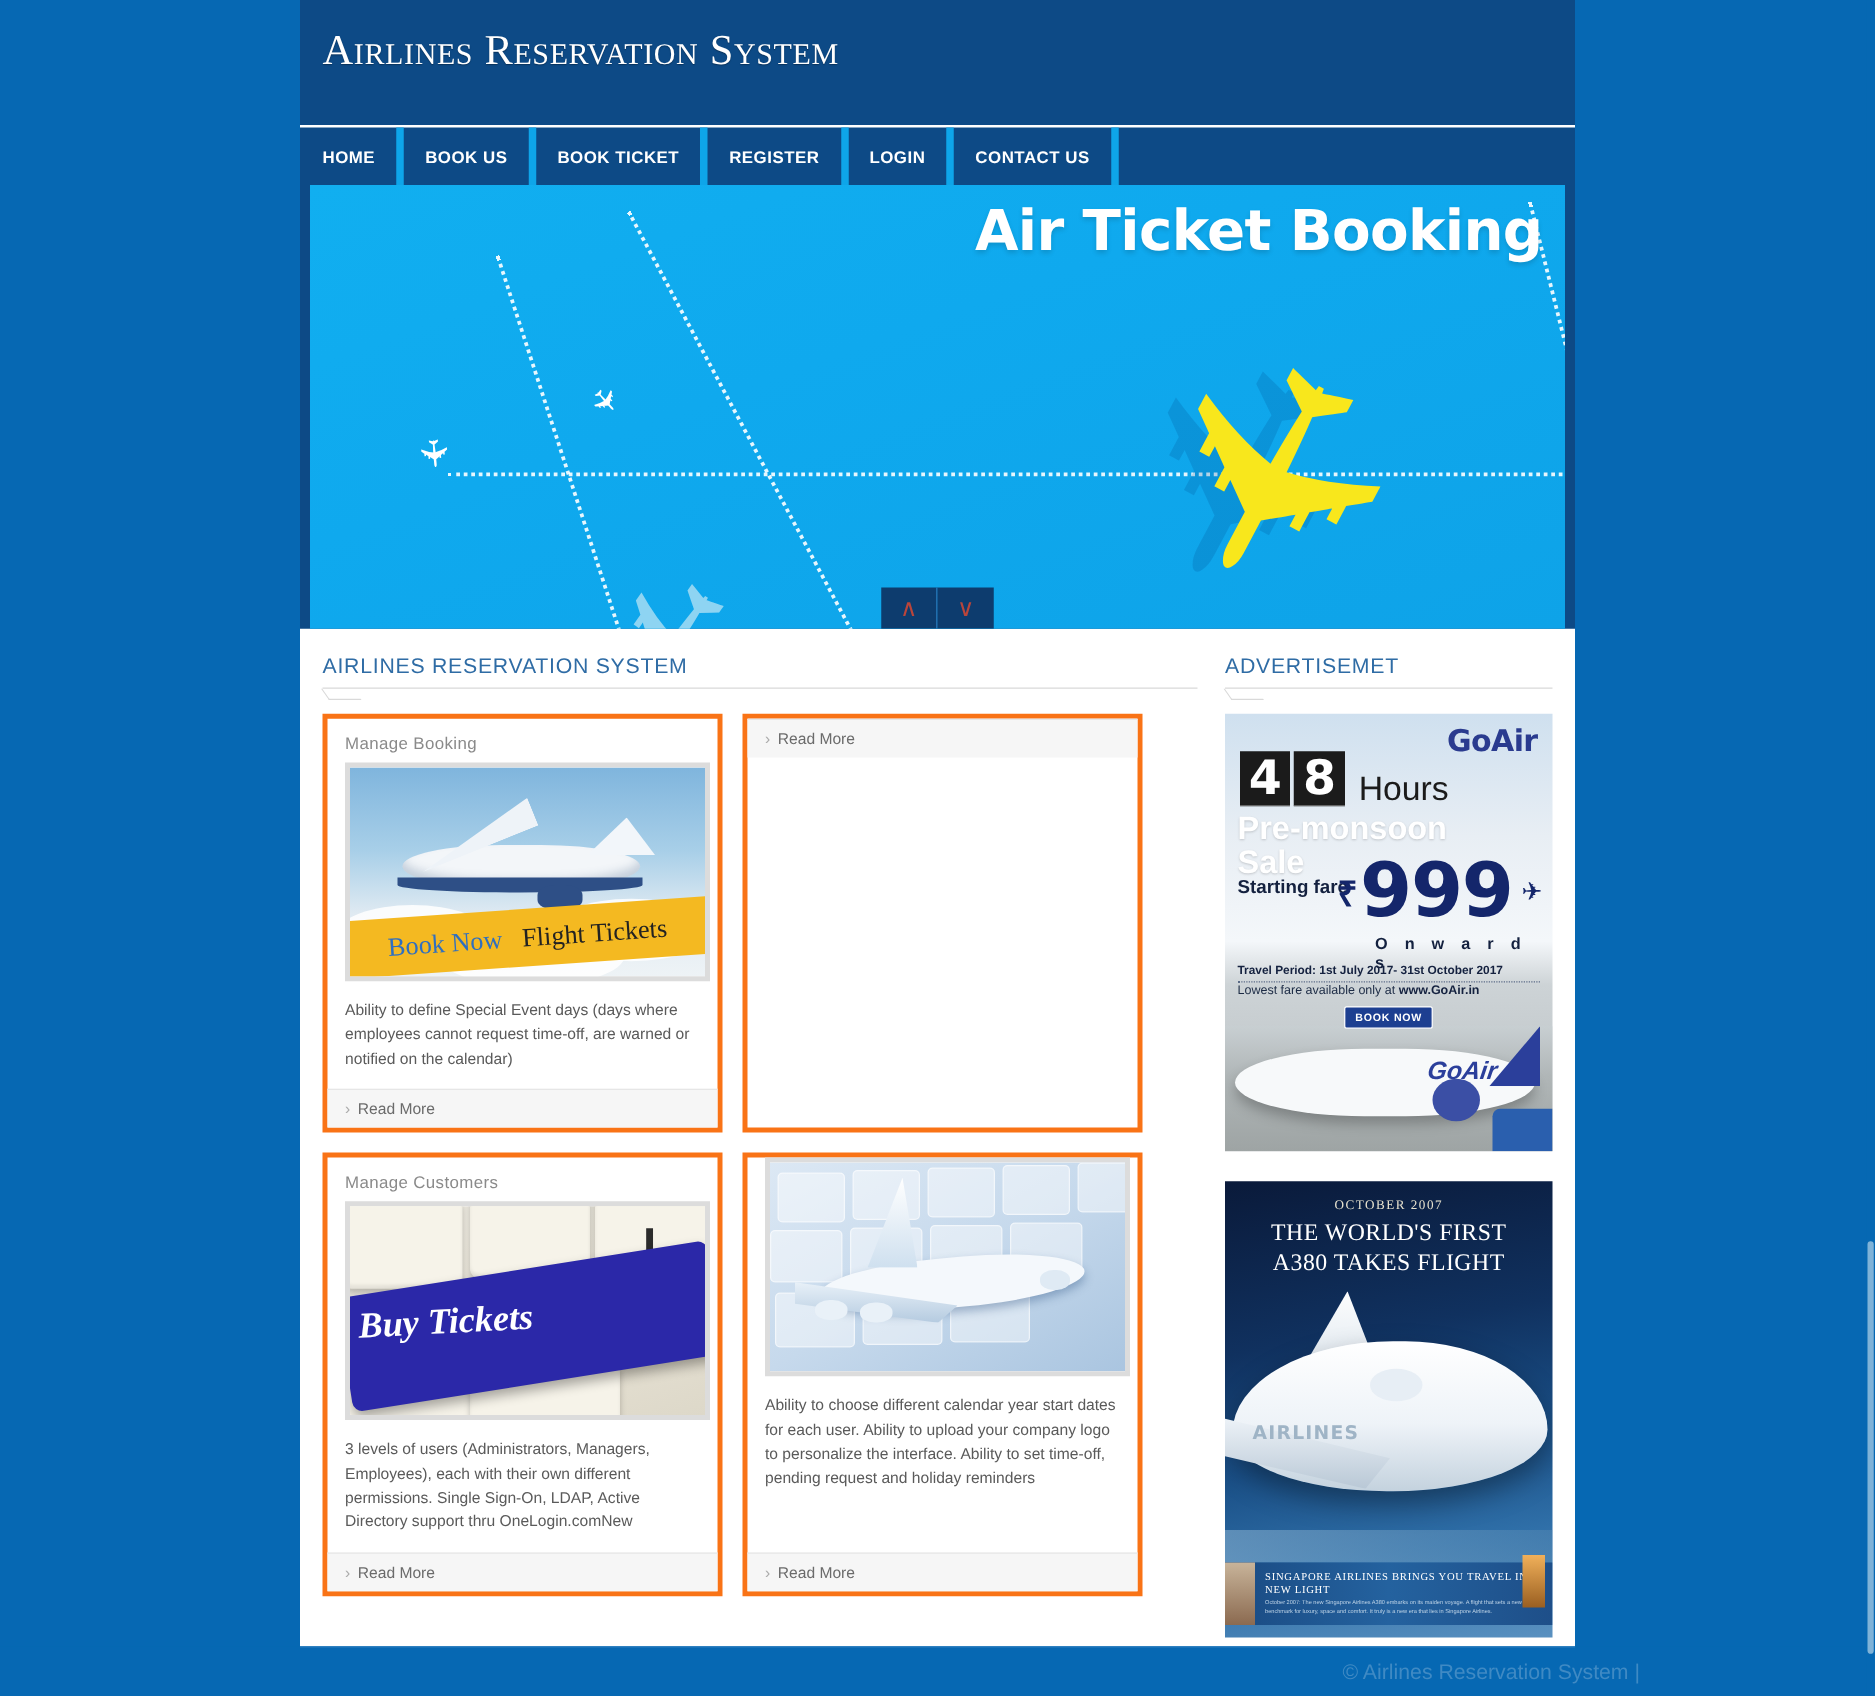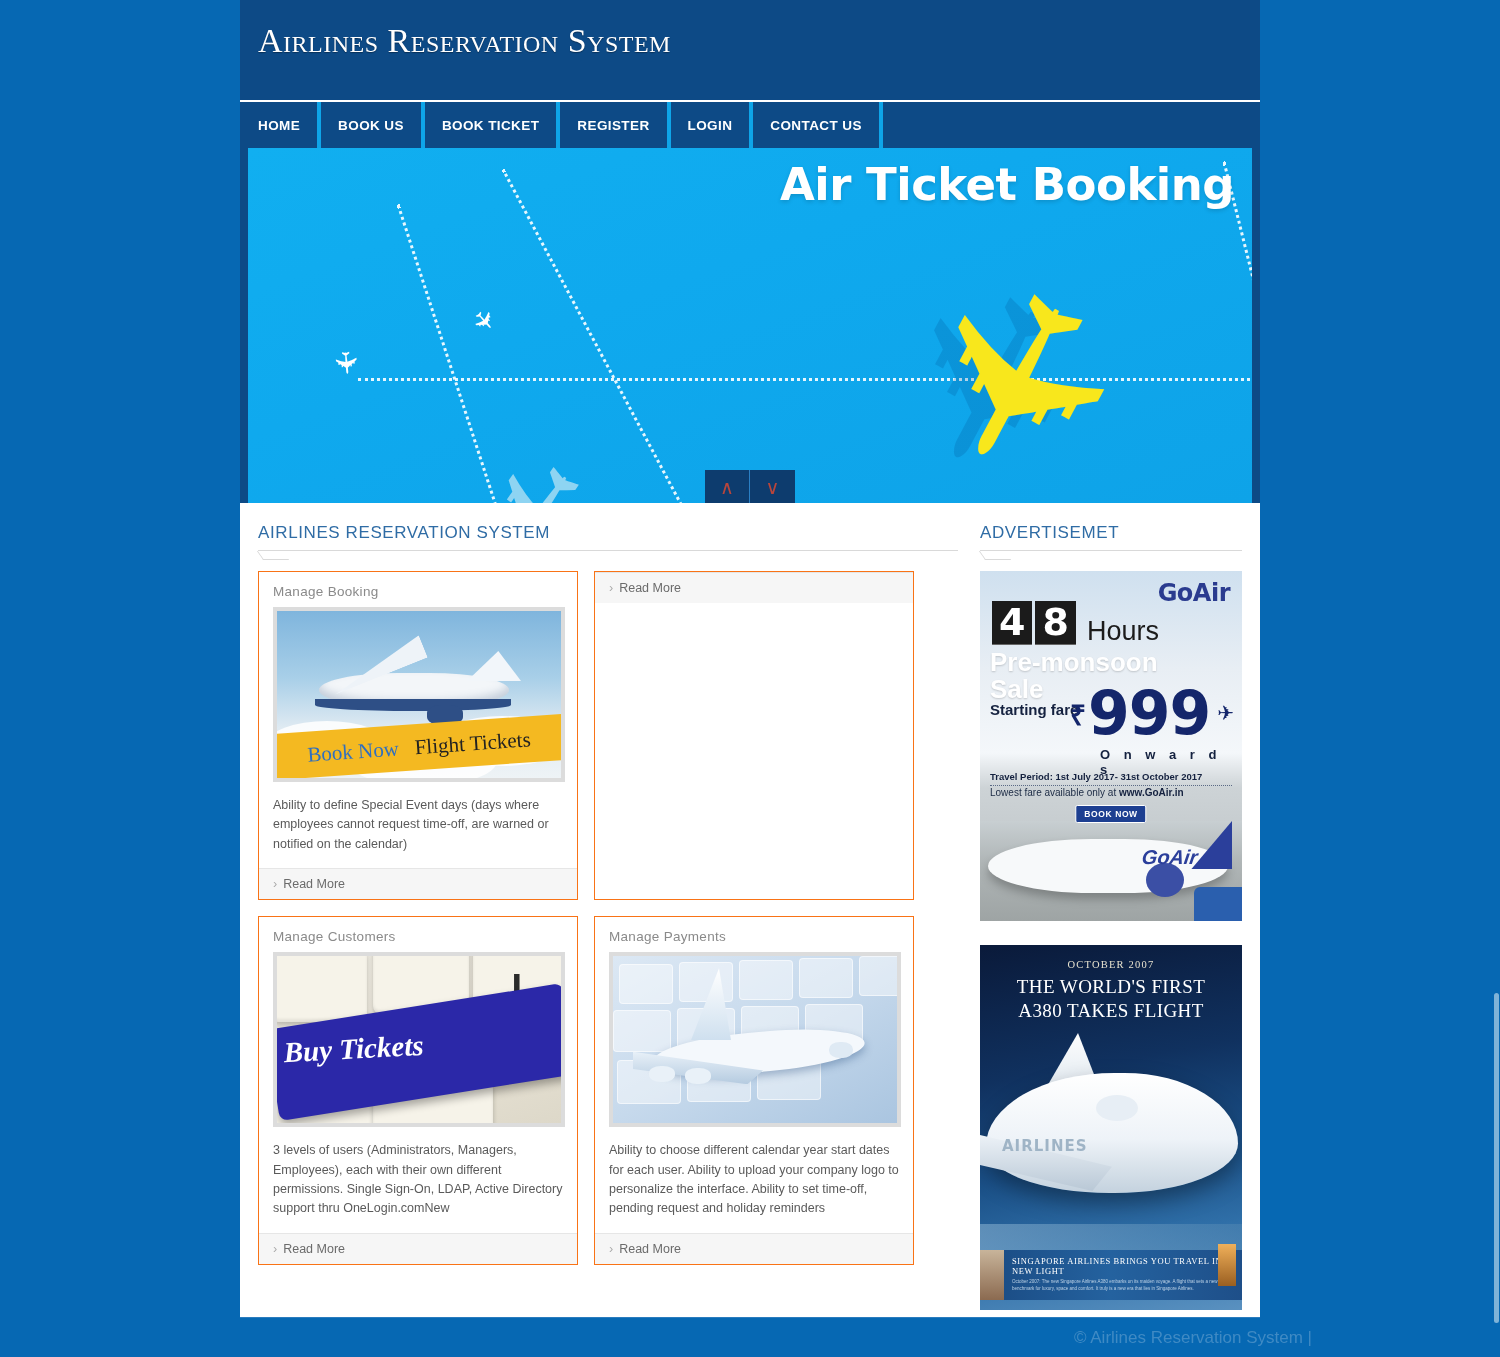--- a/index.html
+++ b/index.html
@@ -31,21 +31,21 @@
   }
 
   
   .nav-wrap { background: #0d4a86; border-top: 2px solid #ffffff; }
   .nav { display: flex; height: 46px; align-items: stretch; }
   .nav-item {
     display: flex; align-items: center;
     padding: 0 17px;
     color: #ffffff; font-size: 13.5px; font-weight: bold;
     letter-spacing: .4px;
-    border-right: 4px solid #0ea5e9;
+    border-right: 6px solid #0ea5e9;
     cursor: pointer; white-space: nowrap;
     font-stretch: condensed;
   }
   .nav-item:first-child { border-left: 1px solid rgba(255,255,255,0); }
   .nav-spacer { flex: 1; }
 
   
   .banner {
     position: relative; height: 355px; margin: 0 8px;
     background: linear-gradient(160deg, #11aff0 0%, #0fa9ee 40%, #0ea3e8 100%);
@@ -115,21 +115,21 @@
   .sec-notch {
     position: absolute; left: 2px; top: 0; width: 26px; height: 9px;
     border-left: 1px solid #d9d9d9;
     border-bottom: 1px solid #d9d9d9;
     transform: skewX(35deg);
   }
 
   .cards { display: flex; flex-wrap: wrap; gap: 16px; }
   .card {
     width: 320px; background: #fff;
-    border: 1px solid #f97316;
+    border: 4px solid #f97316;
     display: flex; flex-direction: column;
   }
   .card-title {
     font-size: 13.5px; color: #8a8a8a;
     padding: 12px 14px 8px 14px; letter-spacing: .3px;
     font-stretch: condensed;
   }
   .card-img-wrap { padding: 0 14px; }
   .card-img {
     width: 292px; height: 175px;
@@ -475,21 +475,20 @@
                 </div>
               </div>
             </div>
             <div class="card-desc">3 levels of users (Administrators, Managers, Employees), each with their own different permissions. Single Sign-On, LDAP, Active Directory support thru OneLogin.comNew</div>
             <div class="card-foot">
               <span class="chev">›</span><span>Read More</span>
             </div>
           </div>
 
           <div class="card">
-            <div class="card-title">Manage Payments</div>
             <div class="card-img-wrap">
               <div class="card-img">
                 <div class="kb2-bg"></div>
                 <div class="kb2-key" style="left:6px; top:8px; width:54px; height:40px;"></div>
                 <div class="kb2-key" style="left:66px; top:6px; width:54px; height:40px;"></div>
                 <div class="kb2-key" style="left:126px; top:4px; width:54px; height:40px;"></div>
                 <div class="kb2-key" style="left:186px; top:2px; width:54px; height:40px;"></div>
                 <div class="kb2-key" style="left:246px; top:0px; width:46px; height:40px;"></div>
                 <div class="kb2-key" style="left:0px; top:54px; width:58px; height:42px;"></div>
                 <div class="kb2-key" style="left:64px; top:52px; width:58px; height:42px;"></div>

